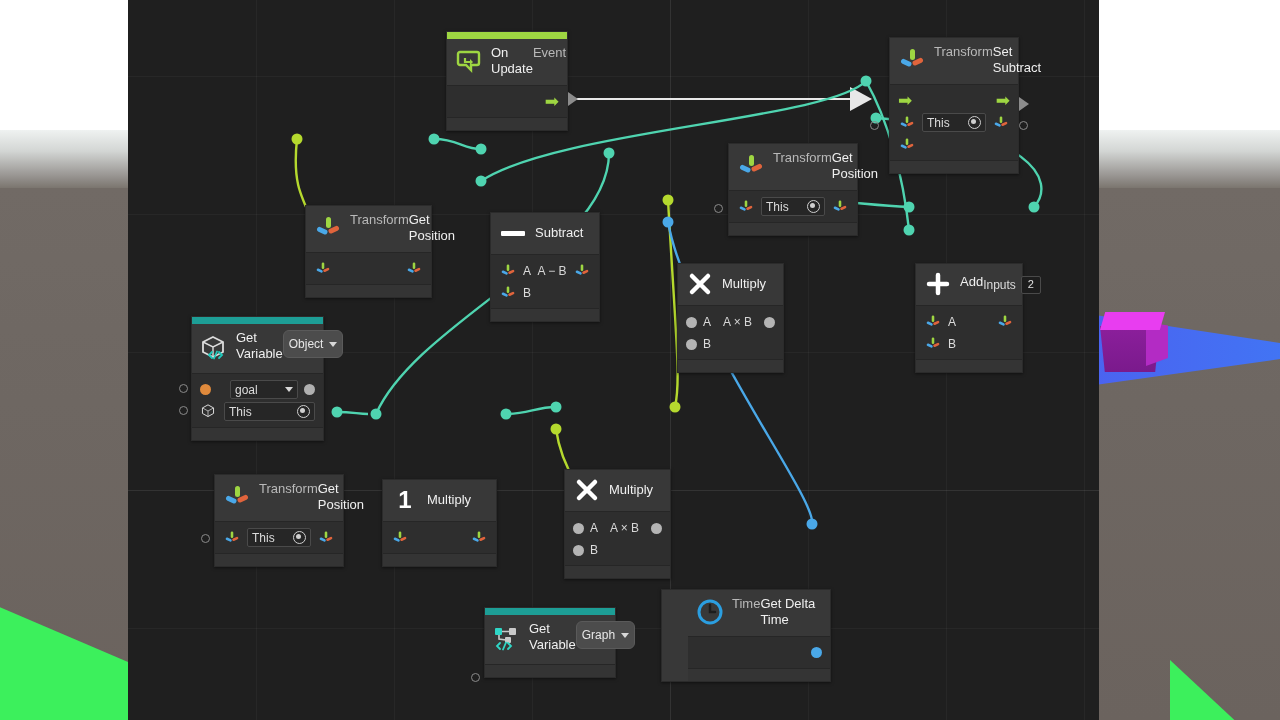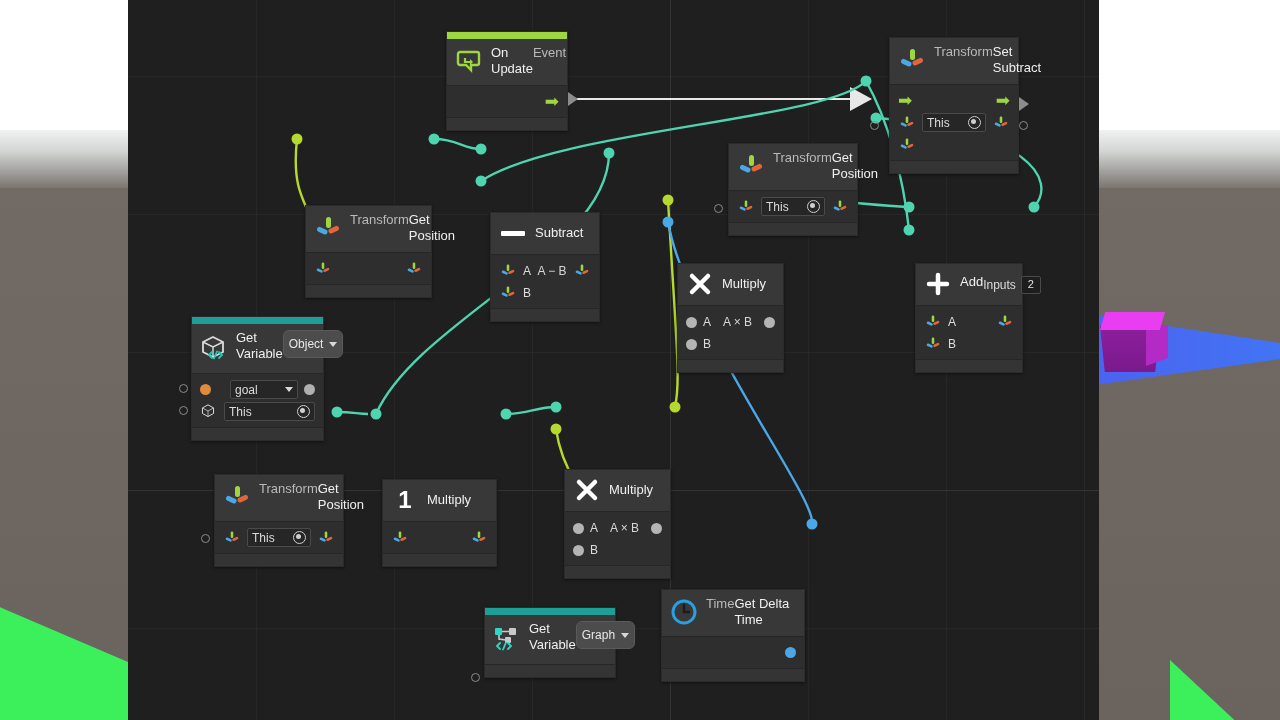--- a/index.html
+++ b/index.html
@@ -604,21 +604,21 @@
           <span class="drop">
             <span>Graph</span>
             <span class="caret"></span>
           </span>
         </div>
       </div>
       <div class="foot"></div>
     </div>
     <div class="hollow" style="left:343px;top:673px;"></div>
 
-    <div class="node" style="left:533px;top:589px;width:142px;">
+    <div class="node" style="left:533px;top:589px;width:142px;padding-left:26px;">
       <div class="hdr">
         <div class="ic">
           <svg width="28" height="28" viewBox="0 0 28 28">
             <circle cx="14" cy="14" r="11" fill="none" stroke="#2b9ee0" stroke-width="3"></circle>
             <path d="M14 7 V14 H19" fill="none" stroke="#1c1c1c" stroke-width="2.4" stroke-linecap="round"></path>
           </svg>
         </div>
         <div class="titles">
           <span class="sub">Time</span>
           <span class="main-t">Get Delta Time</span>

